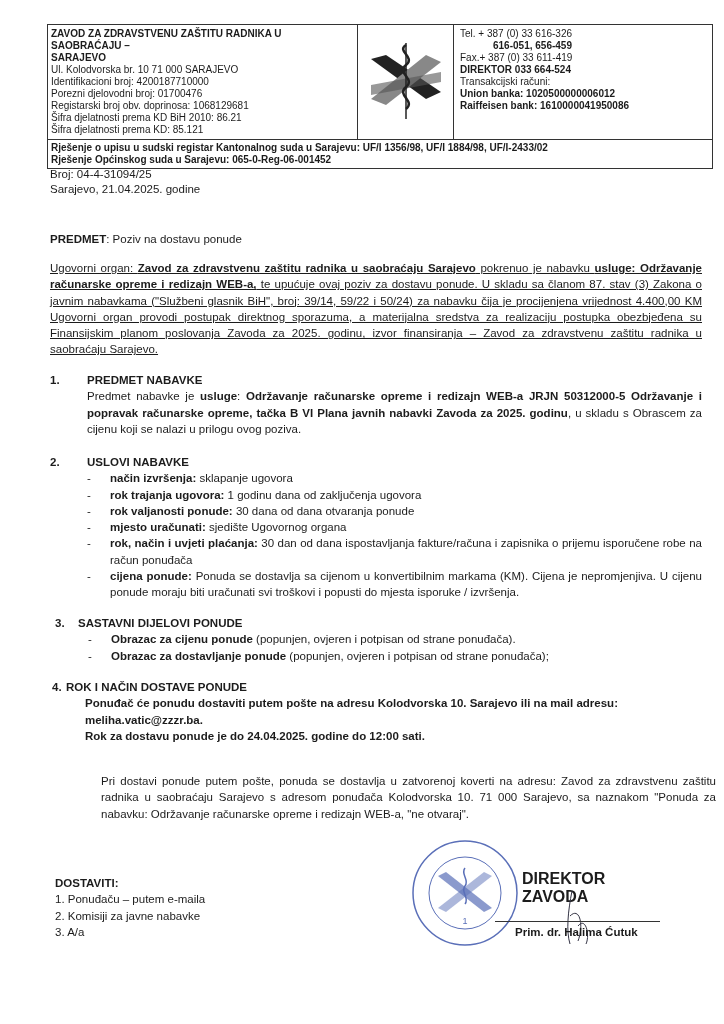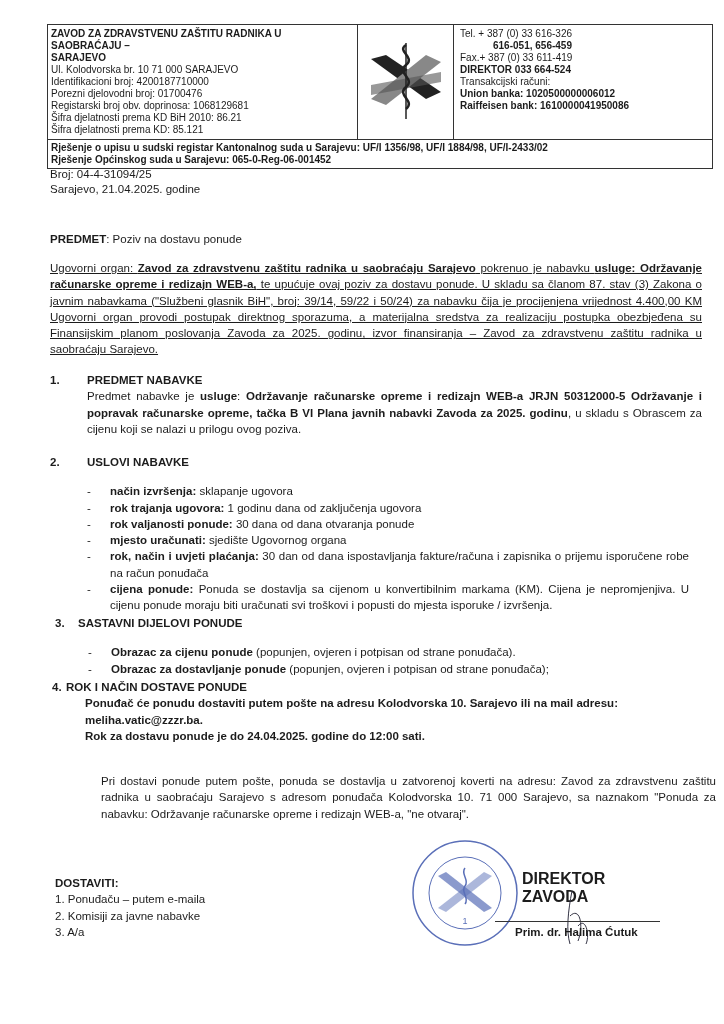--- a/index.html
+++ b/index.html
@@ -22,21 +22,21 @@
   .subject { position: absolute; left: 50px; top: 233px; font-size: 11.5px; }
   .subject b { font-weight: bold; }
 
   .para { position: absolute; font-size: 11.5px; line-height: 16.3px; text-align: justify; }
   .intro { left: 50px; top: 260px; width: 652px; text-decoration: underline; }
 
   .sec { position: absolute; font-size: 11.5px; line-height: 16.3px; }
   .sec-num { position: absolute; font-weight: bold; }
   .sec-title { font-weight: bold; }
   .b { font-weight: bold; }
-  .dash-list { list-style: none; margin: 13px; padding: 0; }
+  .dash-list { list-style: none; margin: 0; padding: 0; }
   .dash-list li { position: relative; padding-left: 23px; text-align: justify; }
   .dash-list li::before { content: "-"; position: absolute; left: 0; top: 0; }
 
   .s1 { left: 50px; top: 372px; width: 652px; }
   .s1 .body { padding-left: 37px; text-align: justify; }
   .s2 { left: 50px; top: 454px; width: 652px; }
   .s2 .inner { padding-left: 37px; }
   .s2 .dash-list { margin-left: 28px; margin-left: 0; }
   .s3 { left: 50px; top: 615px; width: 652px; }
   .s3 .inner { padding-left: 28px; }

